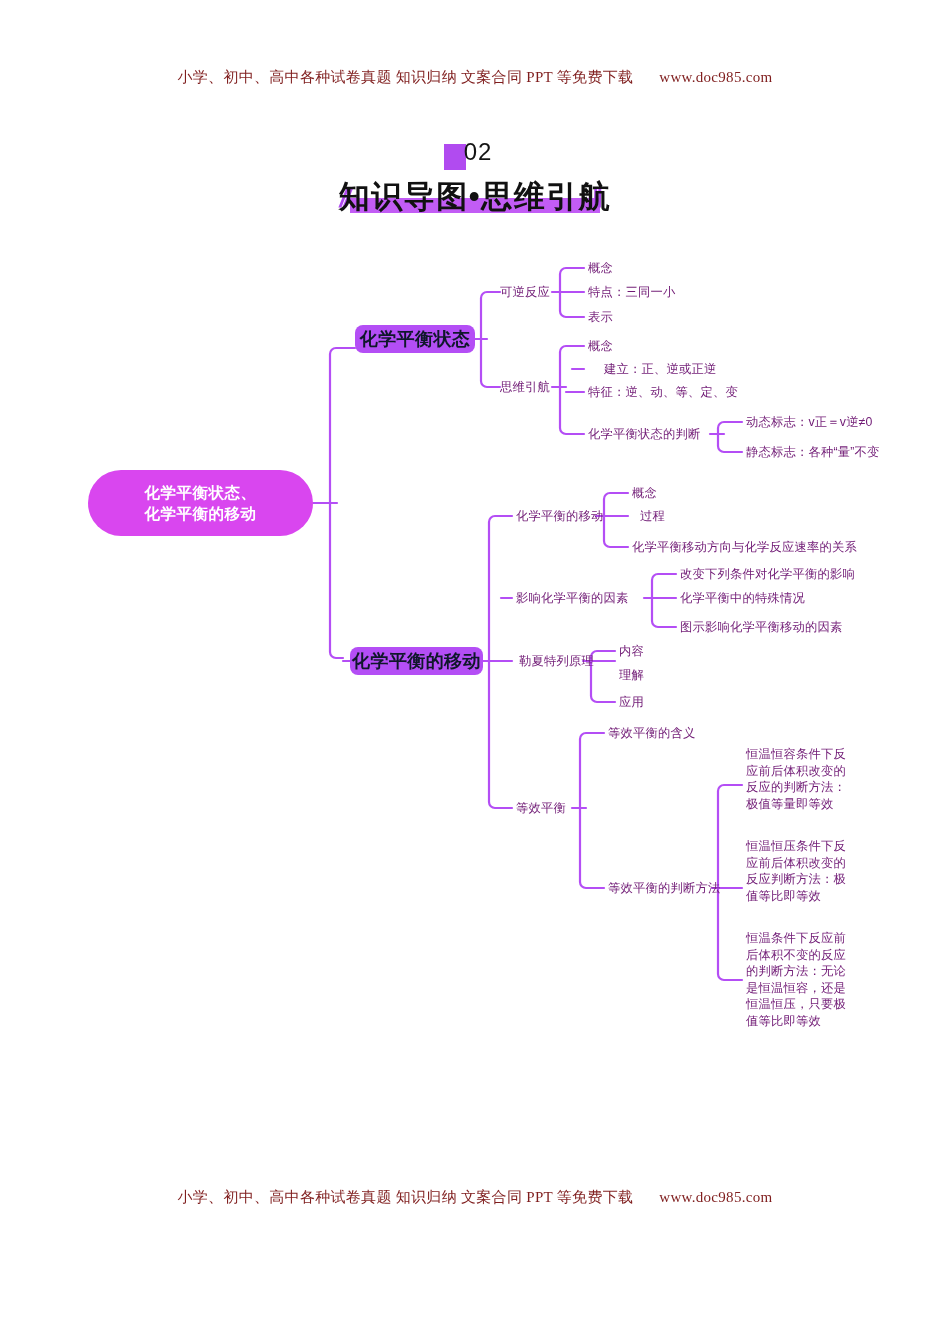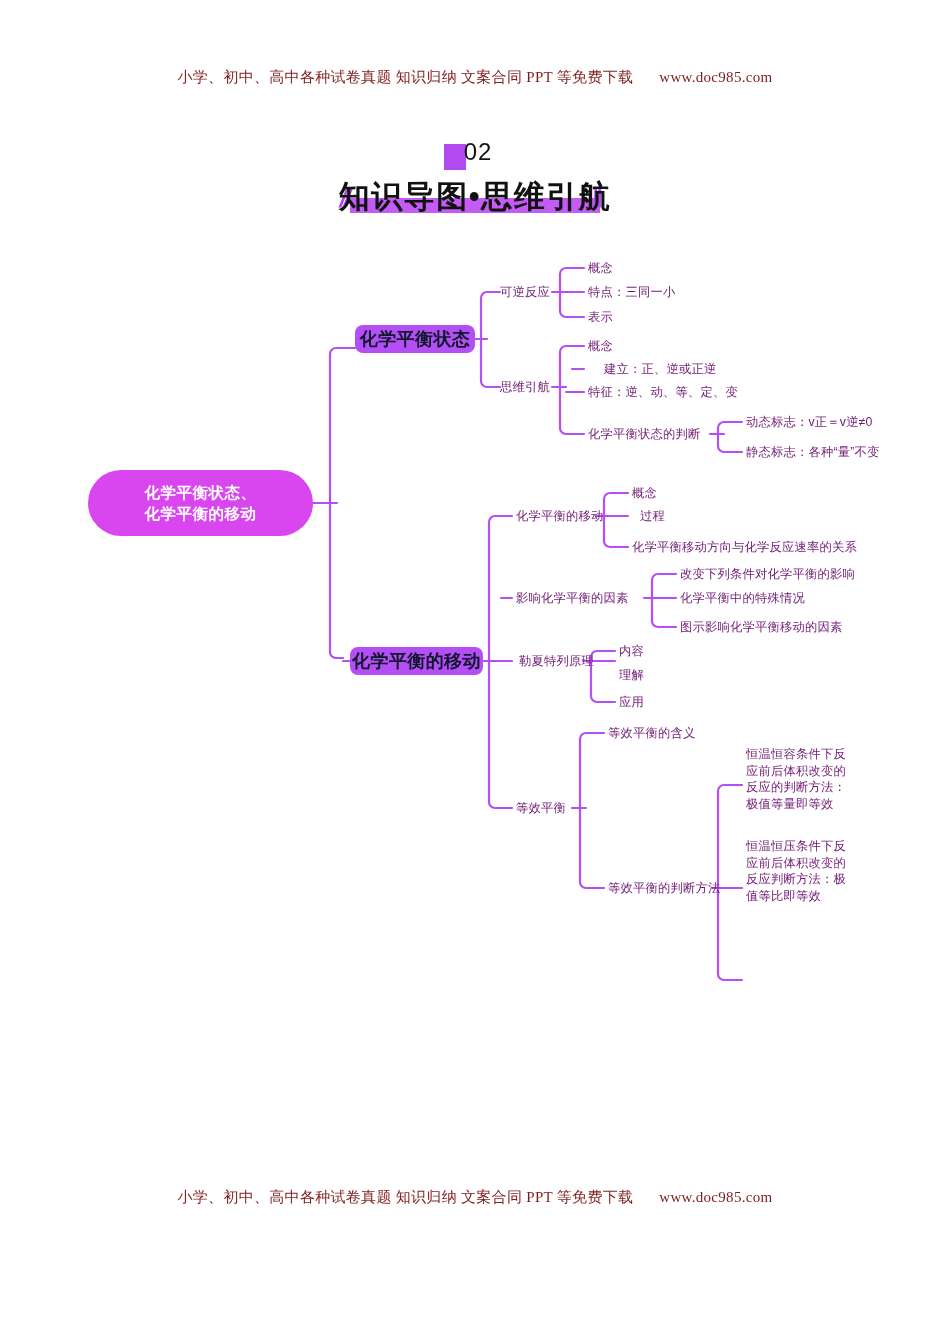--- a/index.html
+++ b/index.html
@@ -306,18 +306,19 @@
 
   <div class="node node-txt" style="left:619px; top:644px;">内容</div>
   <div class="node node-txt" style="left:619px; top:668px;">理解</div>
   <div class="node node-txt" style="left:619px; top:695px;">应用</div>
 
   <div class="node node-txt" style="left:608px; top:726px;">等效平衡的含义</div>
   <div class="node node-txt" style="left:608px; top:881px;">等效平衡的判断方法</div>
 
   <div class="node node-txt wrap" style="left:746px; top:746px;">恒温恒容条件下反应前后体积改变的反应的判断方法：极值等量即等效</div>
   <div class="node node-txt wrap" style="left:746px; top:838px;">恒温恒压条件下反应前后体积改变的反应判断方法：极值等比即等效</div>
+  <div class="node node-txt wrap" style="left:746px; top:930px;">恒温条件下反应前后体积不变的反应的判断方法：无论是恒温恒容，还是恒温恒压，只要极值等比即等效</div>
 
 </div>
 
 <div class="wm" id="wm-bottom">
   <span>小学、初中、高中各种试卷真题  知识归纳  文案合同  PPT 等免费下载</span><span class="url">www.doc985.com</span>
 </div>
 
 </body></html>

